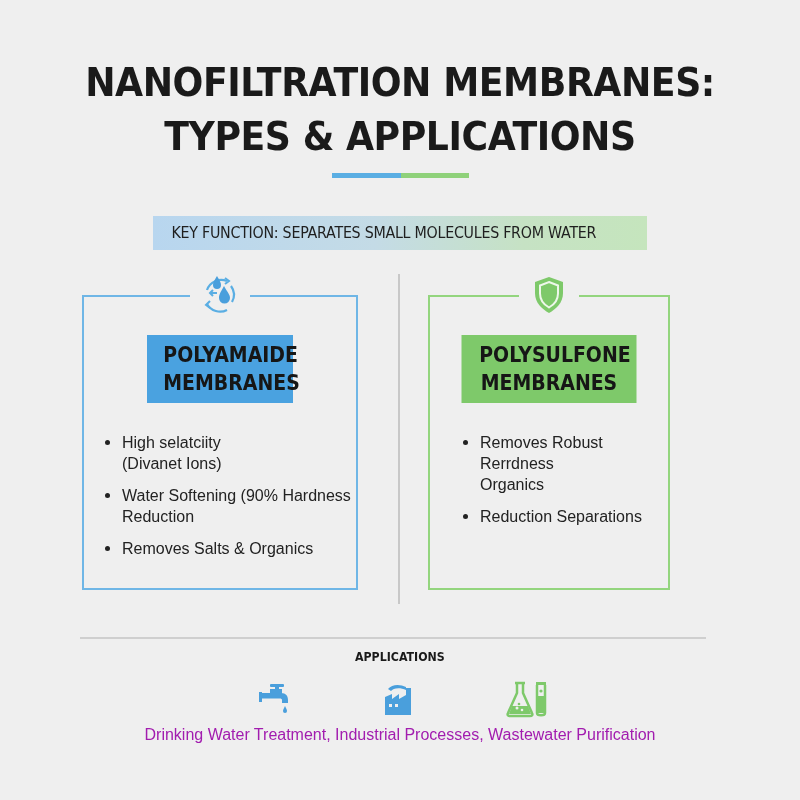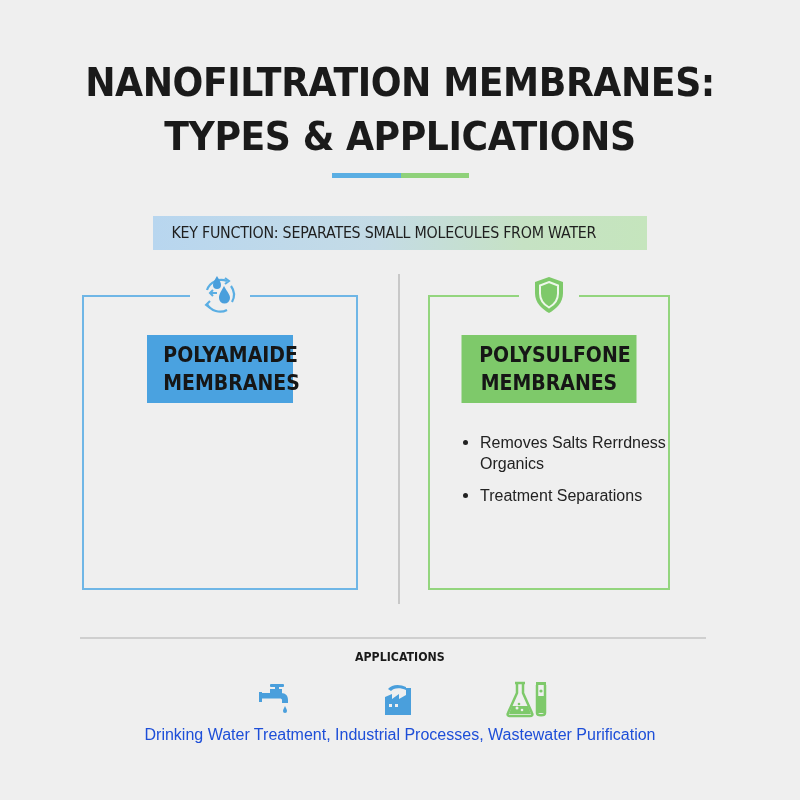--- a/index.html
+++ b/index.html
@@ -102,21 +102,21 @@
     .app-icon {
       position: absolute; top: 680px; width: 40px; height: 38px;
       display: flex; align-items: center; justify-content: center;
     }
     .app-icon.faucet { left: 255px; }
     .app-icon.factory { left: 380px; }
     .app-icon.lab { left: 504px; width: 48px; }
 
     .apps-desc {
       position: absolute; left: 0; top: 726px; width: 800px;
-      text-align: center; font-size: 16px; color: #1d4ed8;
+      text-align: center; font-size: 16px; color: #a21caf;
     }
   </style>
 </head>
 <body>
 
 <div class="title">
   <div>NANOFILTRATION MEMBRANES:</div>
   <div>TYPES &amp; APPLICATIONS</div>
 </div>
 <div class="title-underline">
@@ -141,37 +141,44 @@
       <path d="M14 21 L20 21" stroke="#5aaee3" stroke-width="2"></path>
       <path d="M16 18 L13 21 L16 24" stroke="#5aaee3" stroke-width="2" fill="none"></path>
       <path d="M20 4 C17 9 16 11 16 13 A4 4 0 0 0 24 13 C24 11 23 9 20 4 Z" fill="#4a9fdc"></path>
       <path d="M27 14 C23 21 22 23 22 26 A5.5 5.5 0 0 0 33 26 C33 23 31 21 27 14 Z" fill="#4a9fdc"></path>
     </svg>
   </div>
   <div class="card-label">
     <span>POLYAMAIDE</span>
     <span>MEMBRANES</span>
   </div>
+  <ul class="bullets">
+    <li>High selatciity
+(Divanet Ions)</li>
+    <li>Water Softening (90% Hardness
+Reduction</li>
+    <li>Removes Salts &amp; Organics</li>
+  </ul>
 </div>
 
 <div class="card green">
   <div class="card-icon-wrap">
     <svg width="32" height="38" viewBox="0 0 32 38">
       <path d="M16 1 L30 6 L30 17 C30 27 23 33 16 37 C9 33 2 27 2 17 L2 6 Z" fill="#7ec96a"></path>
       <path d="M16 6 L25 9.5 L25 17.5 C25 24.5 20.5 29 16 31.5 C11.5 29 7 24.5 7 17.5 L7 9.5 Z" fill="none" stroke="#eef7ea" stroke-width="2"></path>
     </svg>
   </div>
   <div class="card-label">
     <span>POLYSULFONE</span>
     <span>MEMBRANES</span>
   </div>
   <ul class="bullets">
-    <li>Removes Salts Rerrdness
+    <li>Removes Robust Rerrdness
 Organics</li>
-    <li>Treatment Separations</li>
+    <li>Reduction Separations</li>
   </ul>
 </div>
 
 <div class="h-divider"></div>
 
 <div class="apps-title">
   <span>APPLICATIONS</span>
 </div>
 
 <div class="app-icon faucet">

